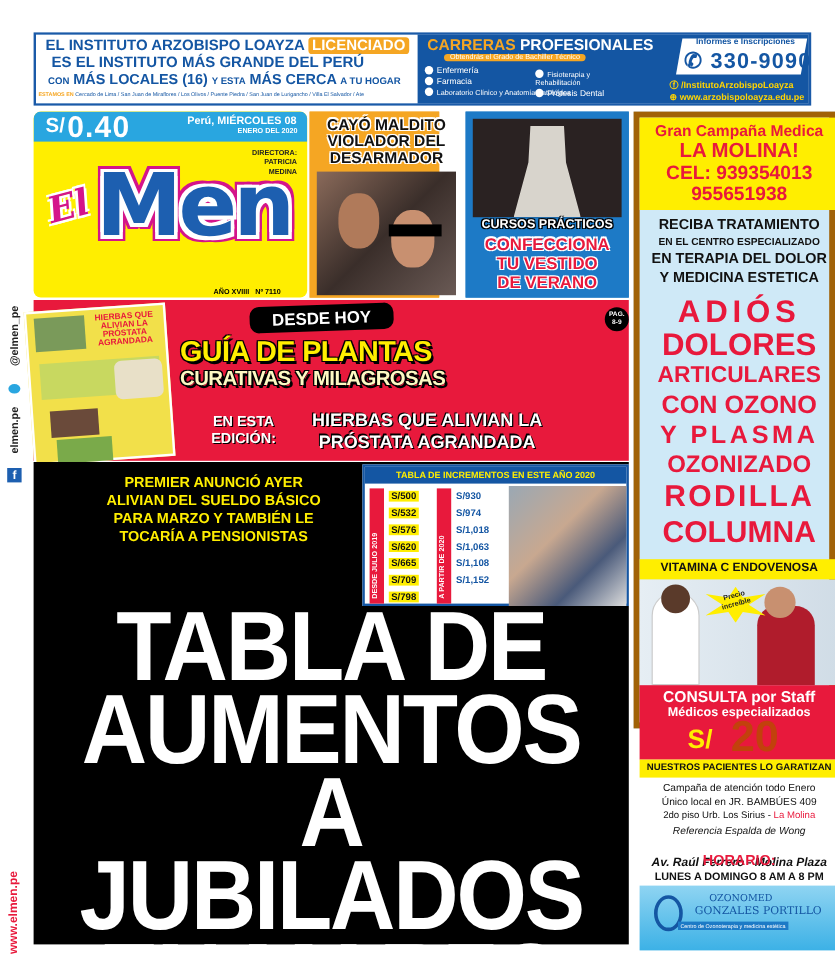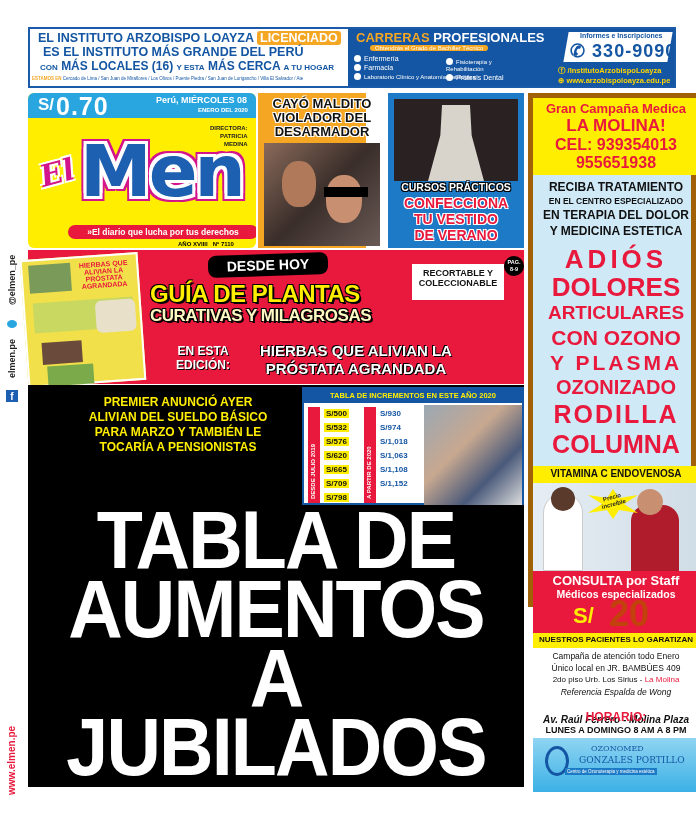--- a/index.html
+++ b/index.html
@@ -134,32 +134,31 @@
   <div class="abs vtext" style="left:6px;top:545px;color:#e8193c;font-size:10px">www.elmen.pe</div>
   <div class="abs" style="left:6px;top:140px;width:12px;height:12px;background:#1d5fb0;color:#fff;font-size:10px;font-weight:bold;text-align:center;line-height:13px">f</div>
   <div class="abs vtext" style="left:7px;top:128px;color:#222">elmen.pe</div>
   <div class="abs" style="left:7px;top:70px;width:10px;height:8px;background:#29a6e0;border-radius:50%"></div>
   <div class="abs vtext" style="left:7px;top:55px;color:#222">@elmen_pe</div>
 </div>
 
 <div id="mast" class="abs">
   <div id="pricebar" class="abs">
     <div class="abs price-s">S/</div>
-    <div class="abs price-v">0.70</div>
+    <div class="abs price-v">0.40</div>
     <div class="abs date1">Perú, MIÉRCOLES 08</div>
     <div class="abs date2">ENERO DEL 2020</div>
   </div>
   <div class="abs dir">
     <div>DIRECTORA:</div>
     <div>PATRICIA</div>
     <div>MEDINA</div>
   </div>
   <div class="abs logo-men">Men</div>
   <div class="abs logo-el">El</div>
-  <div class="abs slogan">»El diario que lucha por tus derechos</div>
   <div class="abs anio"><span>AÑO XVIIII</span>&nbsp;&nbsp; <span>Nº 7110</span></div>
 </div>
 
 <div id="crime" class="abs">
   <div class="abs crime-t">
     <div>CAYÓ MALDITO</div>
     <div>VIOLADOR DEL</div>
     <div>DESARMADOR</div>
   </div>
   <div class="abs crime-img">
@@ -184,24 +183,20 @@
 <div id="guide" class="abs">
   <div class="abs gimg">
     <div class="abs gimg-t" style="width:62px">HIERBAS QUE ALIVIAN LA PRÓSTATA AGRANDADA</div>
     <div class="abs" style="left:6px;top:4px;width:42px;height:28px;background:#7a9a5a"></div>
     <div class="abs" style="left:8px;top:42px;width:100px;height:30px;background:#c8d860"></div>
     <div class="abs" style="left:70px;top:44px;width:40px;height:32px;background:#e8e0c8;border-radius:6px"></div>
     <div class="abs" style="left:14px;top:82px;width:40px;height:22px;background:#6a4a3a"></div>
     <div class="abs" style="left:18px;top:106px;width:46px;height:20px;background:#7aaa4a"></div>
   </div>
   <div class="abs desde">DESDE HOY</div>
-  <div class="abs recor">
-    <div>RECORTABLE Y</div>
-    <div>COLECCIONABLE</div>
-  </div>
   <div class="abs pag">
     <div>PAG.</div>
     <div>8-9</div>
   </div>
   <div class="abs guia1">GUÍA DE PLANTAS</div>
   <div class="abs guia2">CURATIVAS Y MILAGROSAS</div>
   <div class="abs enesta">
     <div>EN ESTA</div>
     <div>EDICIÓN:</div>
   </div>

